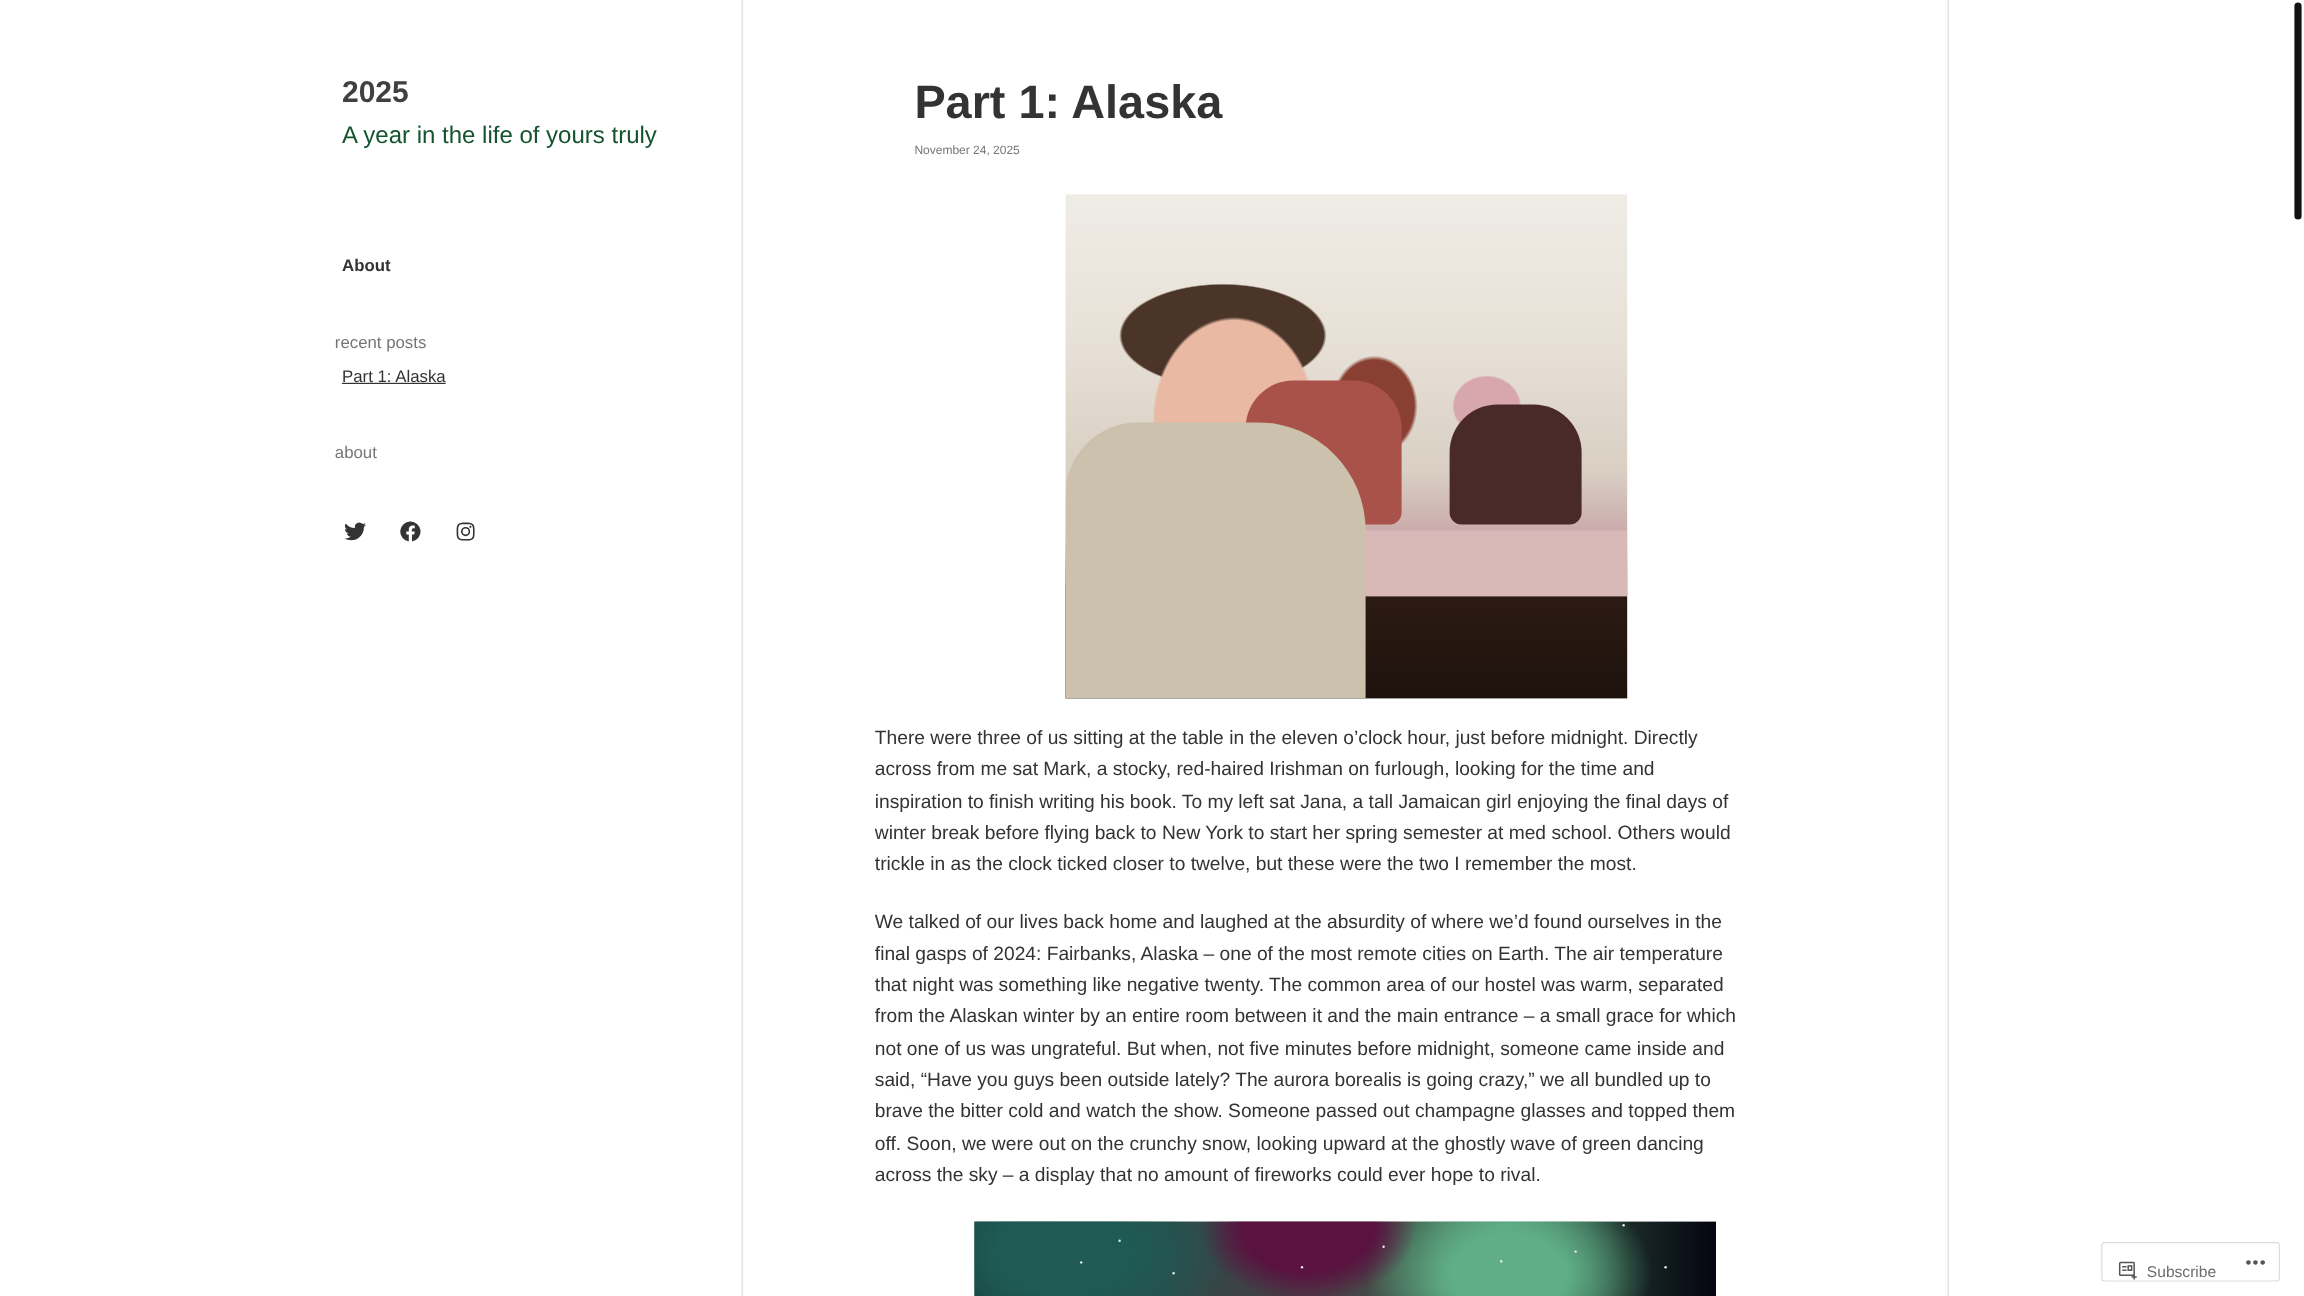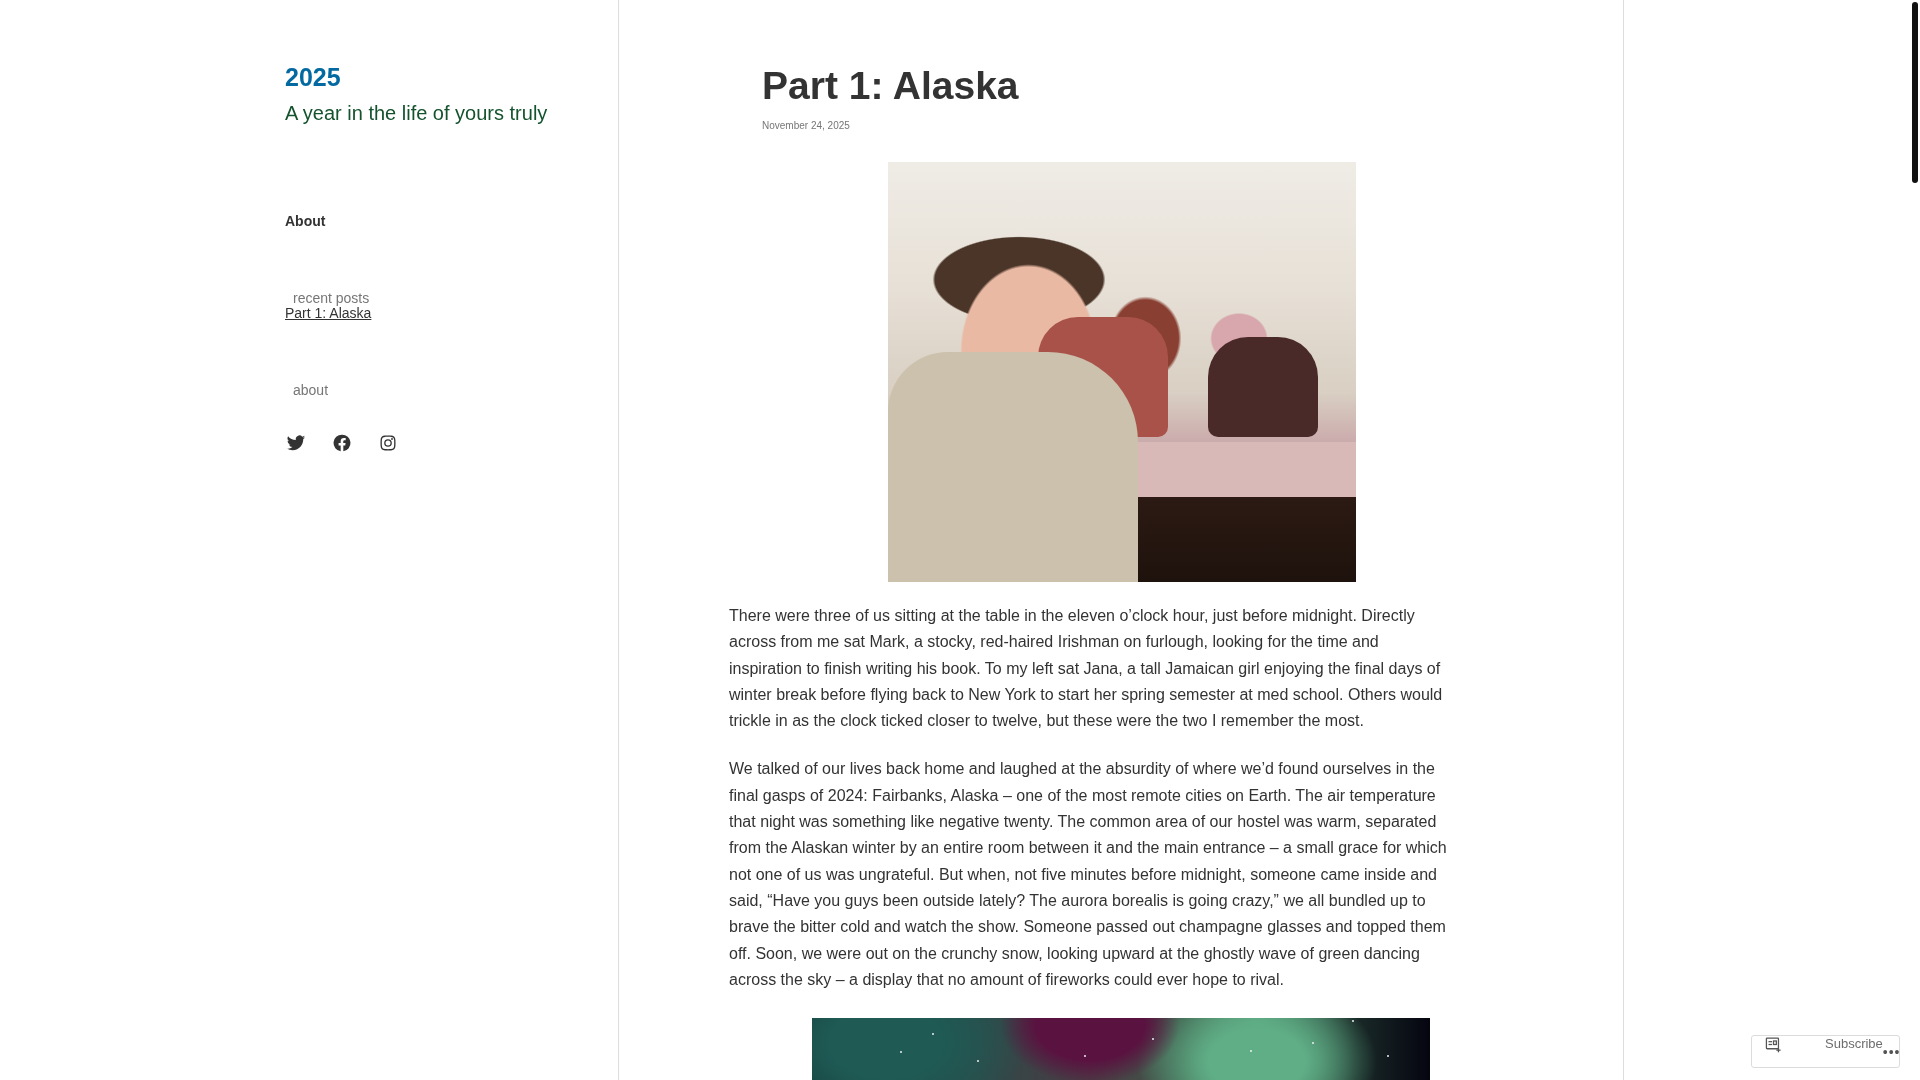--- a/index.html
+++ b/index.html
@@ -1,23 +1,23 @@
 <!DOCTYPE html>
 <html><head>
 <meta charset="utf-8">
 <style>
   * { box-sizing: border-box; margin: 0; padding: 0; }
   html, body { width: 1920px; height: 1080px; overflow: hidden; background: #ffffff; }
   body { font-family: "Liberation Sans", sans-serif; color: #333333; position: relative; }
 
   .sidebar { position: absolute; left: 0; top: 0; width: 619px; height: 1080px; border-right: 1px solid #dddddd; }
-  .site-title { position: absolute; left: 285px; top: 63px; font-size: 25px; font-weight: 700; color: #0369a1; }
+  .site-title { position: absolute; left: 285px; top: 63px; font-size: 25px; font-weight: 700; color: #404040; }
   .site-desc { position: absolute; left: 285px; top: 102px; font-size: 20px; color: #14532d; }
   .nav-about { position: absolute; left: 285px; top: 213px; font-size: 14px; font-weight: 700; color: #333; }
-  .widget-title { position: absolute; left: 293px; font-size: 14px; color: #767676; margin-top: 13px; }
+  .widget-title { position: absolute; left: 279px; font-size: 14px; color: #767676; }
   .recent-link { position: absolute; left: 285px; top: 305px; font-size: 14px; color: #333; text-decoration: underline; }
   .social { position: absolute; left: 286px; top: 433px; display: flex; gap: 26px; }
   .social span { width: 20px; height: 20px; display: inline-block; }
   .social svg { width: 20px; height: 20px; fill: #333; }
 
   .right-line { position: absolute; left: 1623px; top: 0; width: 1px; height: 1080px; background: #dddddd; }
 
   .content { position: absolute; left: 762px; top: 0; width: 724px; }
   .post-title { position: absolute; left: 0; top: 64px; font-size: 39px; font-weight: 700; color: #333; white-space: nowrap; }
   .post-date { position: absolute; left: 0; top: 120px; font-size: 10px; color: #767676; white-space: nowrap; }
@@ -43,21 +43,21 @@
       radial-gradient(ellipse 90px 60px at 45% 10%, #5a1240 0 60%, transparent 100%),
       radial-gradient(ellipse 120px 80px at 72% 70%, #5fae86 0 40%, transparent 100%),
       radial-gradient(ellipse 140px 90px at 12% 40%, #1f5a55 0 40%, transparent 100%),
       linear-gradient(90deg, #123b3a 0%, #2b4b48 25%, #4b3a44 45%, #3e5a4a 60%, #5aa17c 72%, #1a2a28 88%, #050510 100%);
   }
   .star { position: absolute; width: 2px; height: 2px; background: #e8f0f0; border-radius: 50%; }
 
   .scrollbar { position: absolute; left: 1912px; top: 2px; width: 6px; height: 181px; background: #111; border-radius: 3px; }
 
   .subscribe-bar { position: absolute; left: 1751px; top: 1035px; width: 149px; height: 33px; background: #fff; border: 1px solid #dcdcdc; border-radius: 3px; display: flex; align-items: center; font-size: 13px; color: #6d6d6d; }
-  .subscribe-btn { display: flex; align-items: flex-start; padding-left: 13px; height: 100%; gap: 36px; }
+  .subscribe-btn { display: flex; align-items: flex-end; padding-left: 13px; height: 100%; }
   .subscribe-btn svg { width: 17px; height: 17px; margin-right: 7px; }
   .more-btn { margin-left: auto; margin-right: 10px; letter-spacing: 1px; font-size: 14px; color: #555; }
 </style>
 </head>
 <body>
 
 <div class="sidebar">
   <div class="site-title">2025</div>
   <div class="site-desc">A year in the life of yours truly</div>
 

